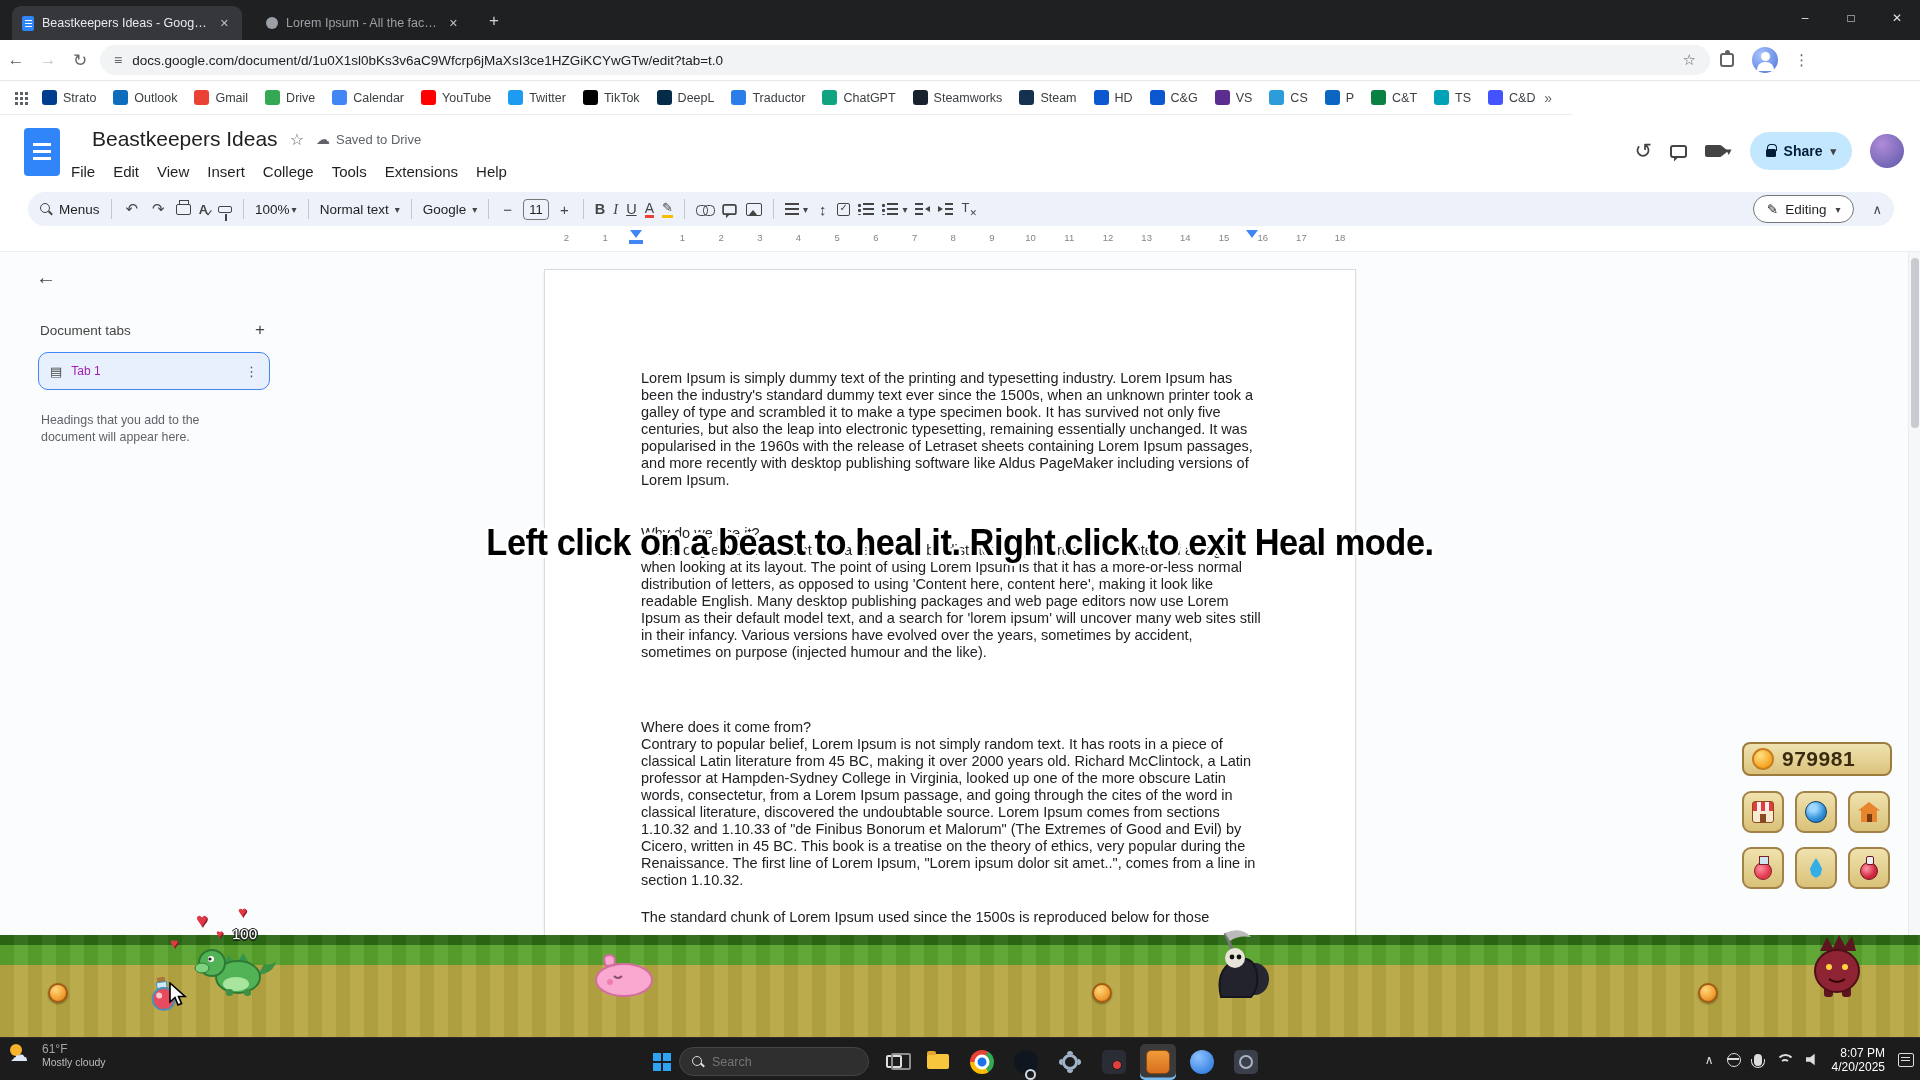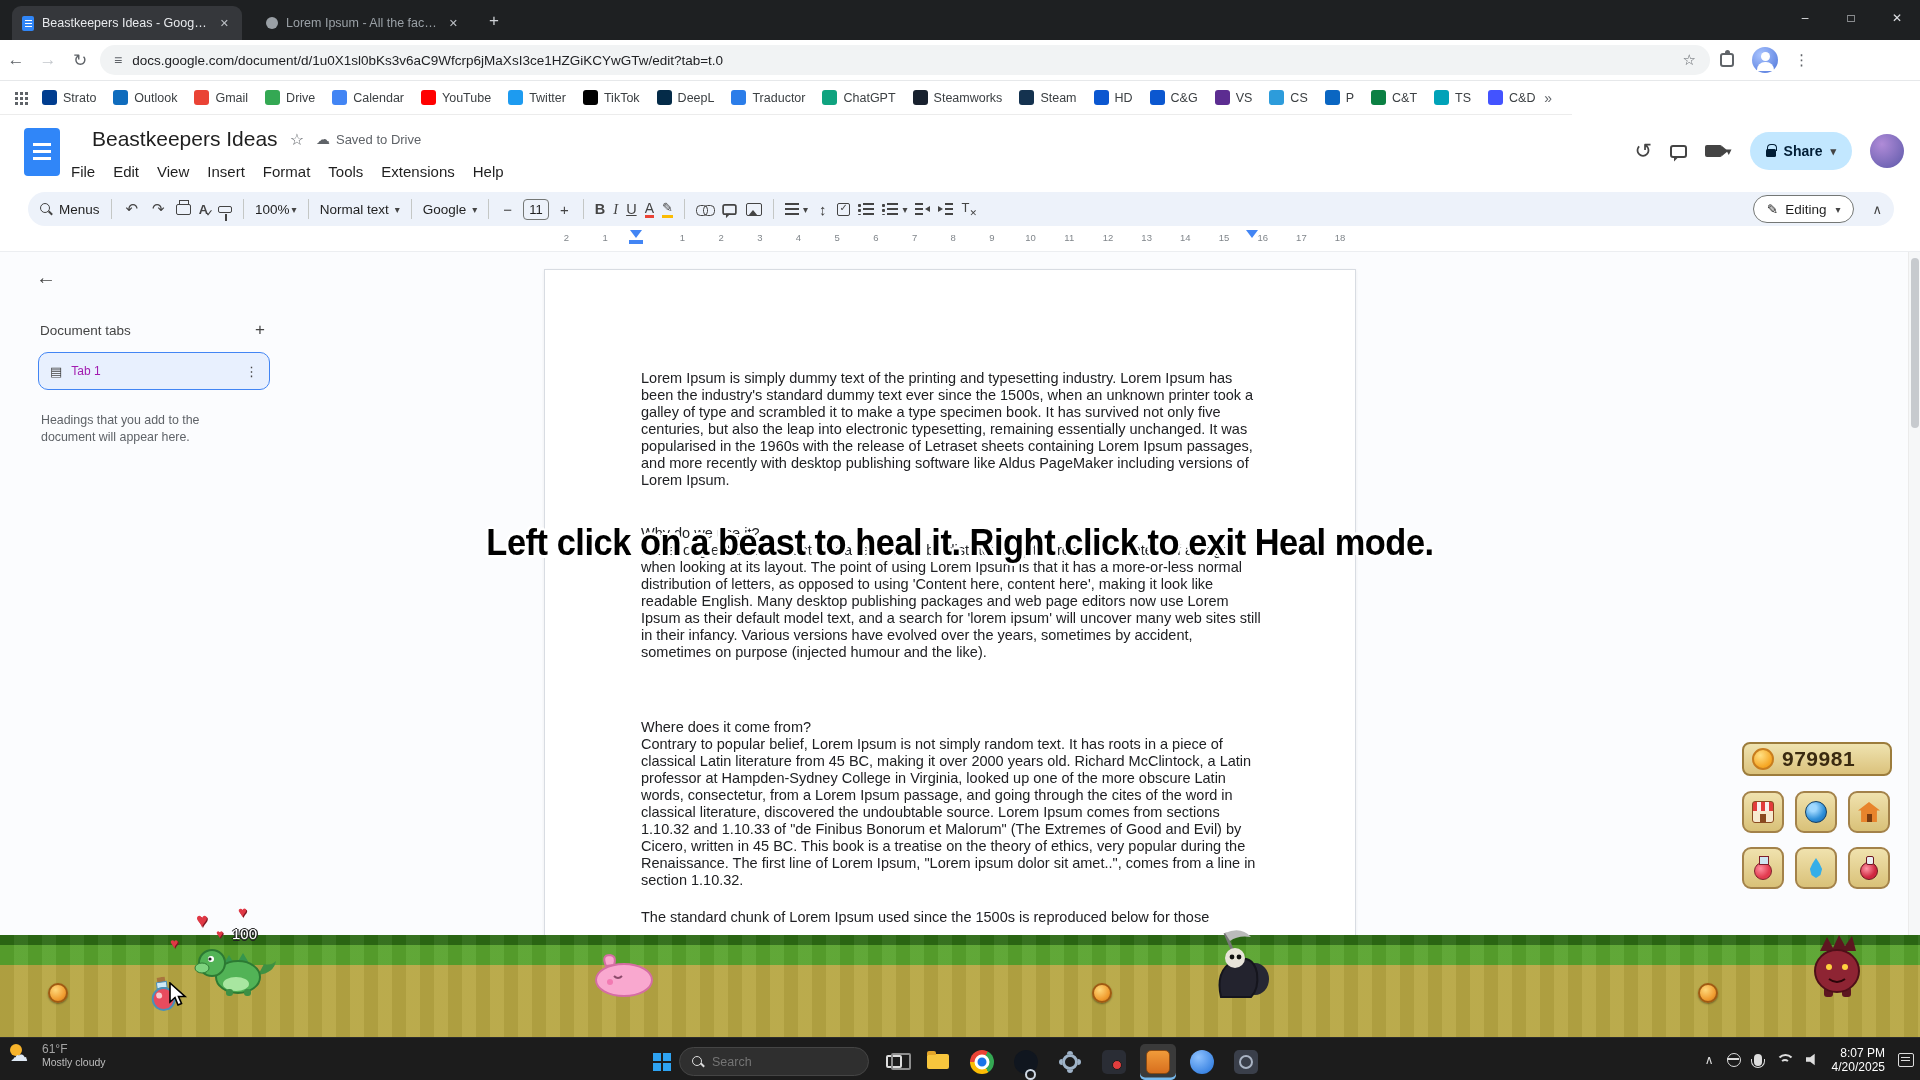--- a/index.html
+++ b/index.html
@@ -399,21 +399,21 @@
     <div id="menubar">
 
         <span class="menu-item">File</span>
 
         <span class="menu-item">Edit</span>
 
         <span class="menu-item">View</span>
 
         <span class="menu-item">Insert</span>
 
-        <span class="menu-item">Format</span>
+        <span class="menu-item">College</span>
 
         <span class="menu-item">Tools</span>
 
         <span class="menu-item">Extensions</span>
 
         <span class="menu-item">Help</span>
       </div>
     <div id="head-right">
       <span class="h-ic">↺</span>
       <span class="bubble"></span>

